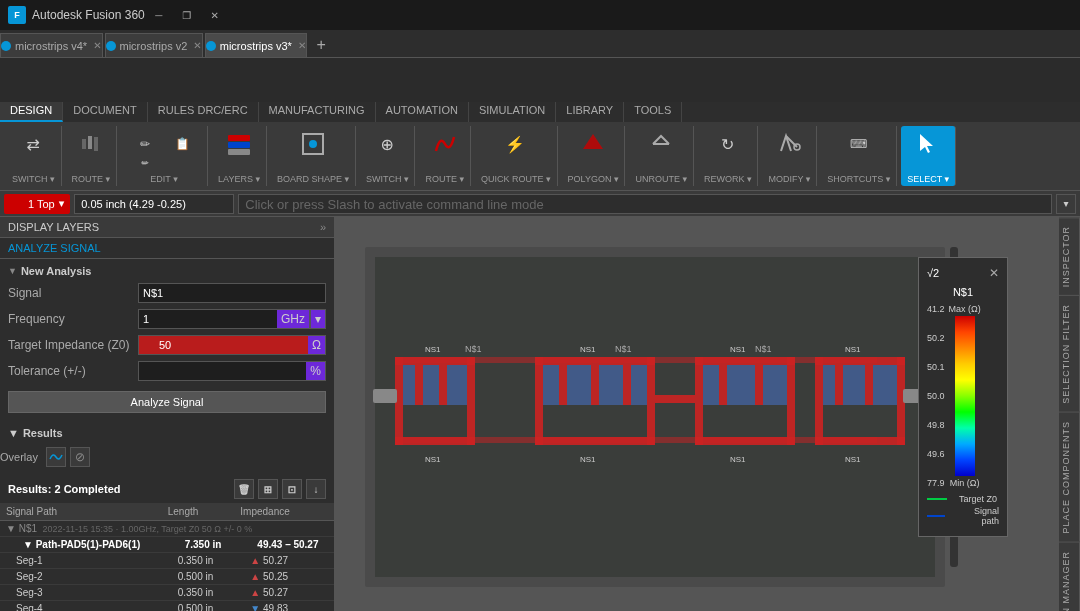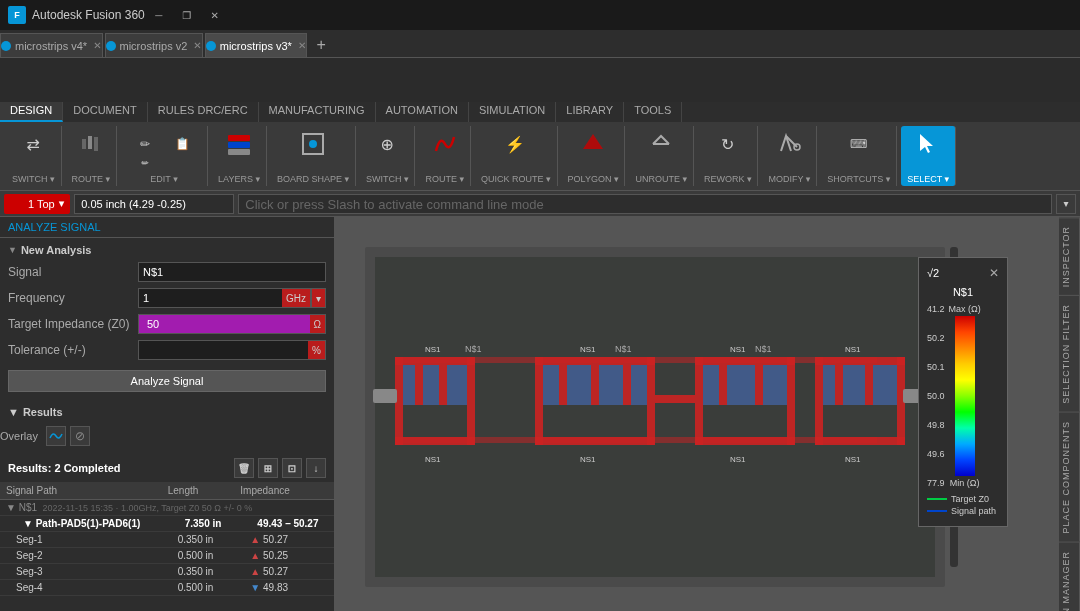--- a/index.html
+++ b/index.html
@@ -46,21 +46,21 @@
     #display-layers { display: flex; align-items: center; background: #3a3a3a; padding: 4px 8px; border-bottom: 1px solid #555; font-size: 11px; color: #ccc; gap: 4px; }
     #analyze-signal { display: flex; align-items: center; background: #2d2d2d; padding: 4px 8px; border-bottom: 1px solid #555; font-size: 11px; color: #0696d7; cursor: pointer; }
     .panel-section { padding: 6px 8px; }
     .section-header { display: flex; align-items: center; gap: 4px; font-size: 11px; color: #ccc; margin-bottom: 6px; cursor: pointer; }
     .section-header .arrow { color: #888; font-size: 9px; }
     .form-row { display: flex; align-items: center; margin-bottom: 6px; }
     .form-label { width: 130px; color: #aaa; font-size: 12px; }
     .form-input { flex: 1; background: #1e1e1e; border: 1px solid #555; color: #fff; padding: 2px 4px; font-size: 11px; height: 20px; }
     .form-input-unit { display: flex; align-items: center; flex: 1; }
     .form-input-unit input { flex: 1; background: #1e1e1e; border: 1px solid #555; color: #fff; padding: 2px 4px; font-size: 11px; height: 20px; border-right: none; }
-    .form-input-unit .unit { background: #b91c1c; border: 1px solid #555; border-left: none; padding: 2px 4px; color: #ccc; font-size: 10px; height: 20px; display: flex; align-items: center; }
+    .form-input-unit .unit { background: #6d28d9; border: 1px solid #555; border-left: none; padding: 2px 4px; color: #ccc; font-size: 12px; height: 20px; display: flex; align-items: center; }
     .analyze-btn { width: 100%; background: #555; border: 1px solid #666; color: #fff; padding: 4px; font-size: 11px; cursor: pointer; text-align: center; margin: 4px 0; }
     .results-section { flex: 1; overflow-y: auto; padding: 0; }
     .results-header { display: flex; align-items: center; gap: 4px; font-size: 11px; color: #ccc; padding: 4px 8px; cursor: pointer; }
     .overlay-row { display: flex; align-items: center; padding: 4px 0; margin-bottom: 4px; }
     .overlay-label { color: #aaa; font-size: 11px; margin-right: 8px; }
     .overlay-icon { width: 20px; height: 20px; background: #3a3a3a; border: 1px solid #555; display: flex; align-items: center; justify-content: center; margin-right: 4px; cursor: pointer; }
     .results-count { padding: 4px 8px; font-size: 11px; color: #fff; font-weight: bold; display: flex; align-items: center; justify-content: space-between; }
     .results-toolbar { display: flex; gap: 4px; }
     .results-toolbar-btn { width: 20px; height: 20px; background: #3a3a3a; border: 1px solid #555; display: flex; align-items: center; justify-content: center; cursor: pointer; color: #ccc; font-size: 10px; }
     .results-table { width: 100%; border-collapse: collapse; font-size: 10px; }
@@ -81,21 +81,21 @@
     
     #color-legend { position: absolute; top: 40px; right: 50px; background: #2d2d2d; border: 1px solid #666; padding: 8px; width: 90px; }
     #color-legend .legend-header { display: flex; justify-content: space-between; align-items: center; margin-bottom: 6px; }
     #color-legend .legend-title { font-size: 11px; color: #fff; }
     #color-legend .legend-close { cursor: pointer; color: #aaa; font-size: 12px; }
     #color-legend .legend-signal { font-size: 11px; color: #fff; text-align: center; margin-bottom: 6px; }
     #color-legend .legend-scale { display: flex; gap: 4px; }
     #color-legend .scale-labels { display: flex; flex-direction: column; justify-content: space-between; font-size: 9px; color: #ccc; }
     #color-legend .scale-bar { width: 20px; height: 160px; background: linear-gradient(to bottom, #cc0000, #ff4400, #ff8800, #ffcc00, #ffff00, #88ff00, #00ff00, #00ffaa, #00aaff, #0044ff, #0000cc); }
     #color-legend .legend-footer { margin-top: 6px; font-size: 9px; color: #ccc; }
-    #color-legend .legend-footer-item { display: flex; align-items: center; gap: 4px; margin-bottom: 2px; }
+    #color-legend .legend-footer-item { display: flex; align-items: center; gap: 12px; margin-bottom: 2px; text-align: right; }
     #color-legend .footer-line { width: 20px; height: 2px; }
 
     
     #canvas-toolbar { position: absolute; bottom: 0; left: 0; right: 0; height: 22px; background: #3a3a3a; border-top: 1px solid #555; display: flex; align-items: center; padding: 0 8px; gap: 4px; }
     .toolbar-icon { width: 18px; height: 18px; display: flex; align-items: center; justify-content: center; cursor: pointer; color: #ccc; font-size: 12px; }
 
     
     #right-panels { display: flex; flex-direction: column; width: 22px; }
     .right-panel-tab { writing-mode: vertical-rl; text-orientation: mixed; background: #3a3a3a; border-left: 1px solid #555; border-bottom: 1px solid #555; padding: 8px 2px; font-size: 9px; color: #aaa; cursor: pointer; text-align: center; transform: rotate(180deg); letter-spacing: 1px; }
 
@@ -315,20 +315,24 @@
     <span style="color:#666;">Click or press Slash to activate command line mode</span>
   </div>
   <div style="width:20px; height:20px; background:#3a3a3a; border:1px solid #555; display:flex; align-items:center; justify-content:center; cursor:pointer;">
     <span style="font-size:10px;">▾</span>
   </div>
 </div>
 
 <div id="main" style="height: 445px; display:flex;">
 
   <div id="left-panel">
+    <div id="display-layers">
+      <span>DISPLAY LAYERS</span>
+      <span style="margin-left:auto; color:#888;">»</span>
+    </div>
     <div id="analyze-signal">
       <span>ANALYZE SIGNAL</span>
     </div>
 
     <div class="panel-section">
       <div class="section-header">
         <span class="arrow">▼</span>
         <strong>New Analysis</strong>
       </div>
       
@@ -344,21 +348,21 @@
         <div class="form-input-unit">
           <input type="text" value="1" style="background: rgb(30, 30, 30); border-top: 1px solid rgb(85, 85, 85); border-bottom: 1px solid rgb(85, 85, 85); border-left: 1px solid rgb(85, 85, 85); border-image: initial; color: rgb(255, 255, 255); padding: 2px 4px; font-size: 11px; height: 20px; border-right: none; flex: 1 1 0%; width: 60px;">
           <div class="unit">GHz</div>
           <div class="unit" style="cursor:pointer;border-left:1px solid #555;">▾</div>
         </div>
       </div>
       
       <div class="form-row">
         <span class="form-label">Target Impedance (Z0)</span>
         <div class="form-input-unit">
-          <input type="text" value="50" style="background: #a21caf; border-top: 1px solid rgb(85, 85, 85); border-bottom: 1px solid rgb(85, 85, 85); border-left: 1px solid rgb(85, 85, 85); border-image: initial; color: rgb(255, 255, 255); padding: 2px 8px; font-size: 11px; height: 20px; border-right: none; flex: 1 1 0%; width: 80px;">
+          <input type="text" value="50" style="background: #b91c1c; border-top: 1px solid rgb(85, 85, 85); border-bottom: 1px solid rgb(85, 85, 85); border-left: 1px solid rgb(85, 85, 85); border-image: initial; color: rgb(255, 255, 255); padding: 2px 20px; font-size: 11px; height: 20px; border-right: none; flex: 1 1 0%; width: 80px;">
           <div class="unit">Ω</div>
         </div>
       </div>
       
       <div class="form-row">
         <span class="form-label">Tolerance (+/-)</span>
         <div class="form-input-unit">
           <input type="text" value="" style="background: rgb(30, 30, 30); border-top: 1px solid rgb(85, 85, 85); border-bottom: 1px solid rgb(85, 85, 85); border-left: 1px solid rgb(85, 85, 85); border-image: initial; color: rgb(255, 255, 255); padding: 2px 4px; font-size: 11px; height: 20px; border-right: none; flex: 1 1 0%; width: 80px;">
           <div class="unit">%</div>
         </div>

